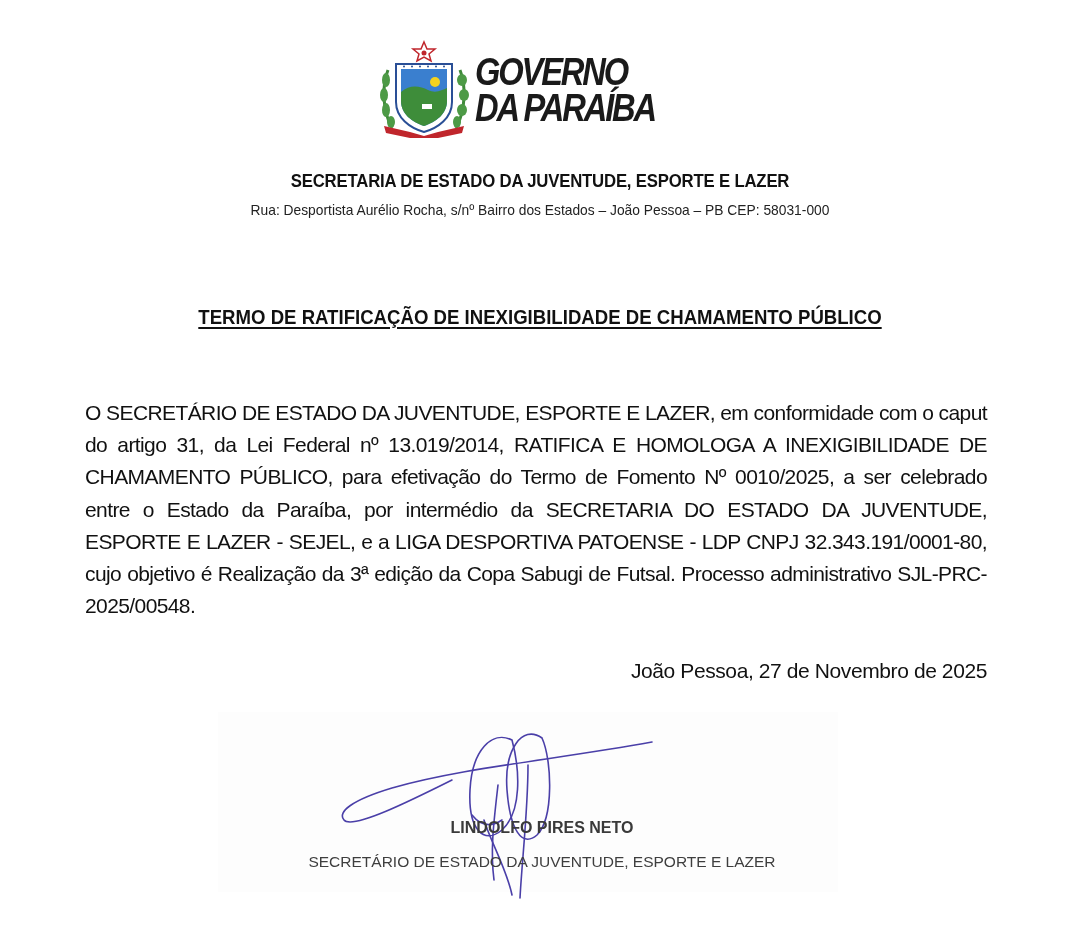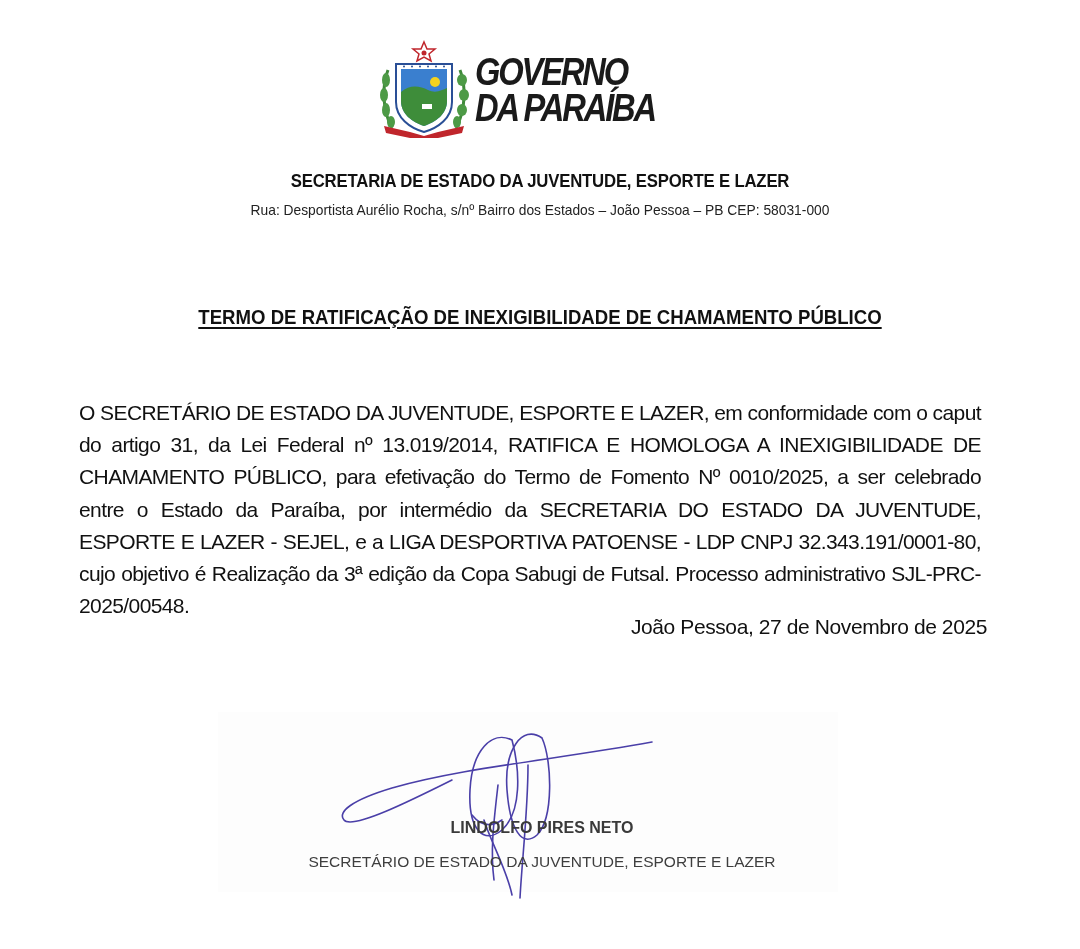--- a/index.html
+++ b/index.html
@@ -24,26 +24,26 @@
     .address {
       position: absolute; left: 0; right: 0; top: 201px; text-align: center;
       font-size: 15px; color: #222; transform: scaleX(0.92);
     }
     .title {
       position: absolute; left: 0; right: 0; top: 306px; text-align: center;
       font-weight: bold; font-size: 20px; transform: scaleX(0.93);
     }
     .title span { text-decoration: underline; text-underline-offset: 3px; text-decoration-thickness: 2px; }
     .body-text {
-      position: absolute; left: 79px; width: 902px; top: 397px;
+      position: absolute; left: 85px; width: 902px; top: 397px;
       font-size: 21px; line-height: 32.2px; text-align: justify;
       letter-spacing: -0.6px; color: #111;
     }
     .date {
-      position: absolute; right: 93px; top: 615px;
+      position: absolute; right: 93px; top: 659px;
       font-size: 21px; letter-spacing: -0.4px; color: #111;
     }
     .sig-area {
       position: absolute; left: 218px; top: 712px; width: 620px; height: 180px;
       background: #fdfdfd;
     }
     .signature { position: absolute; left: 222px; top: 720px; width: 440px; height: 180px; }
     .signer-name {
       position: absolute; left: 0; right: 0; top: 819px; text-align: center;
       font-weight: bold; font-size: 16px; color: #3a3a3a; padding-left: 0;

